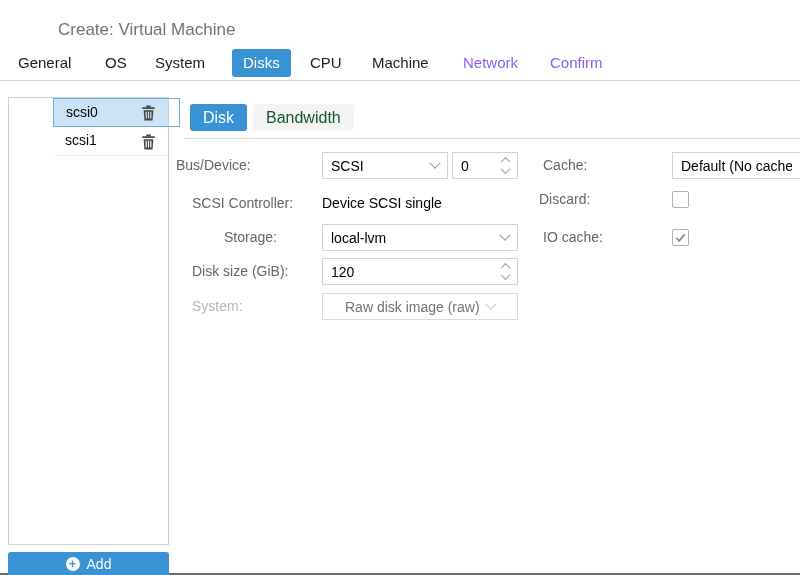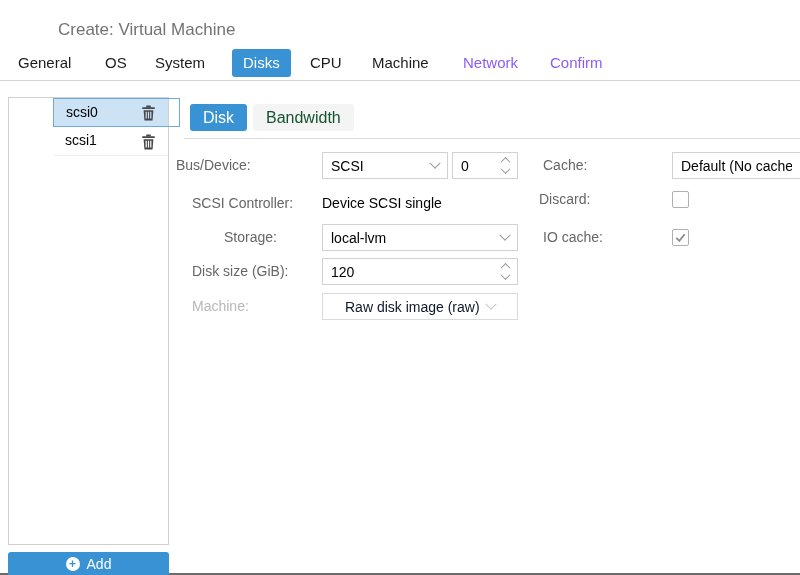--- a/index.html
+++ b/index.html
@@ -55,21 +55,21 @@
 
   
   .flabel { color:#666; font-size:14px; line-height:27px; }
   .flabel.disabled { color:#b8b8b8; }
   .field {
     height:27px; border:1px solid #d2d2d2; background:#fff;
     display:flex; align-items:center; padding:0 8px; font-size:14px; color:#000;
     white-space:nowrap; overflow:hidden; cursor:pointer;justify-content:center;
   }
   .field .val { flex:1 1 auto; overflow:hidden; white-space:nowrap; }
-  .field.disabled { color:#0f172a; border-color:#dadada; cursor:default; }
+  .field.disabled { color:#737373; border-color:#dadada; cursor:default; }
   .chev { flex:0 0 auto; width:8px; height:8px; border-right:1.5px solid #999;
           border-bottom:1.5px solid #999; transform:rotate(45deg) translate(-2px,-2px); }
   .field.disabled .chev { border-color:#c9c9c9; }
   .spinners { flex:0 0 auto; display:flex; flex-direction:column; gap:3px; align-items:center; }
   .spin-up, .spin-down { width:7px; height:7px; border-right:1.5px solid #999; border-bottom:1.5px solid #999; }
   .spin-up { transform:rotate(-135deg) translate(-1px,-1px); }
   .spin-down { transform:rotate(45deg) translate(-1px,-1px); }
   .plainval { font-size:14px; color:#000; line-height:27px; }
 
   .checkbox {
@@ -175,21 +175,21 @@
 
 <div class="abs flabel lbl-size">Disk size (GiB):</div>
 <div class="abs field fld-size">
   <span class="val">120</span>
   <span class="spinners">
     <span class="spin-up"></span>
     <span class="spin-down"></span>
   </span>
 </div>
 
-<div class="abs flabel disabled lbl-format">Machine:</div>
+<div class="abs flabel disabled lbl-format">System:</div>
 <div class="abs field disabled fld-format">
   <span class="val">Raw disk image (raw)</span>
   <span class="chev"></span>
 </div>
 
 <div class="abs flabel lbl-cache">Cache:</div>
 <div class="abs field fld-cache">
   <span class="val">Default (No cache)</span>
 </div>
 

